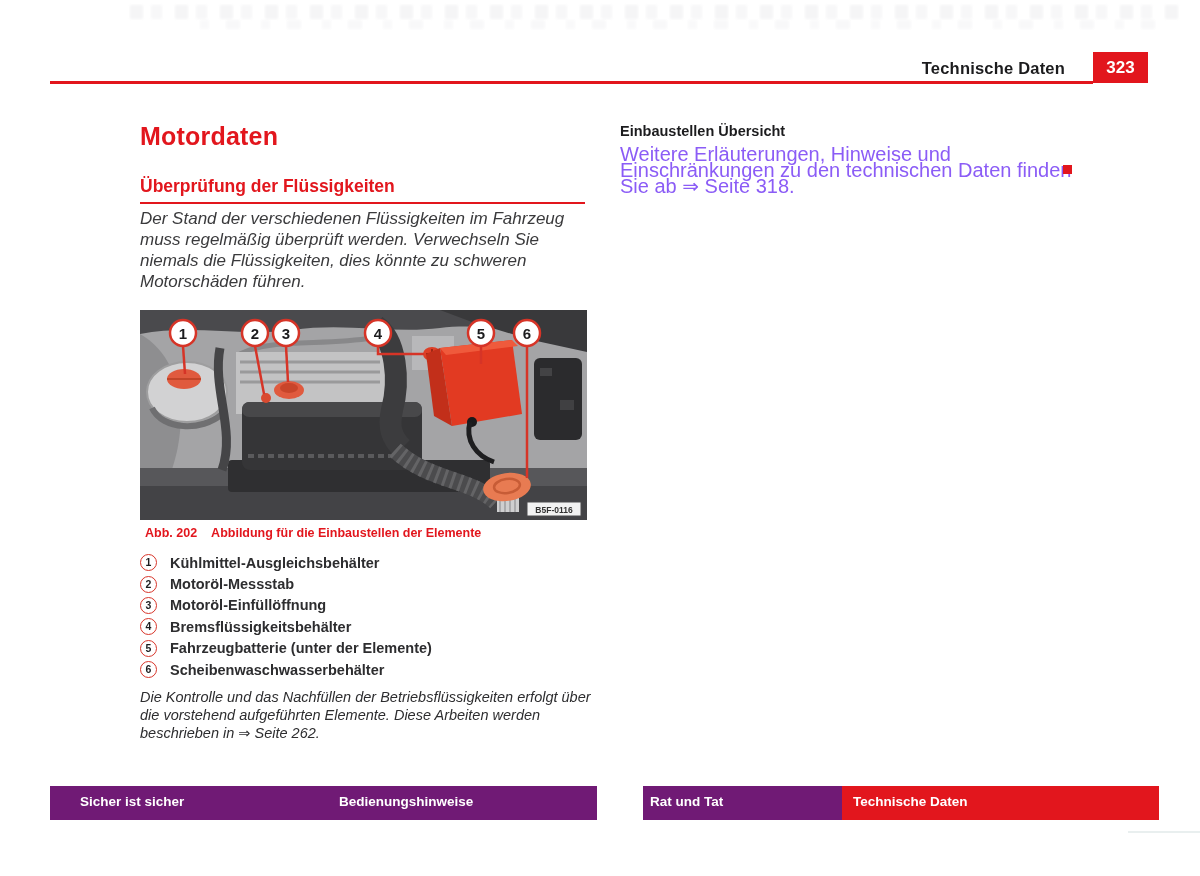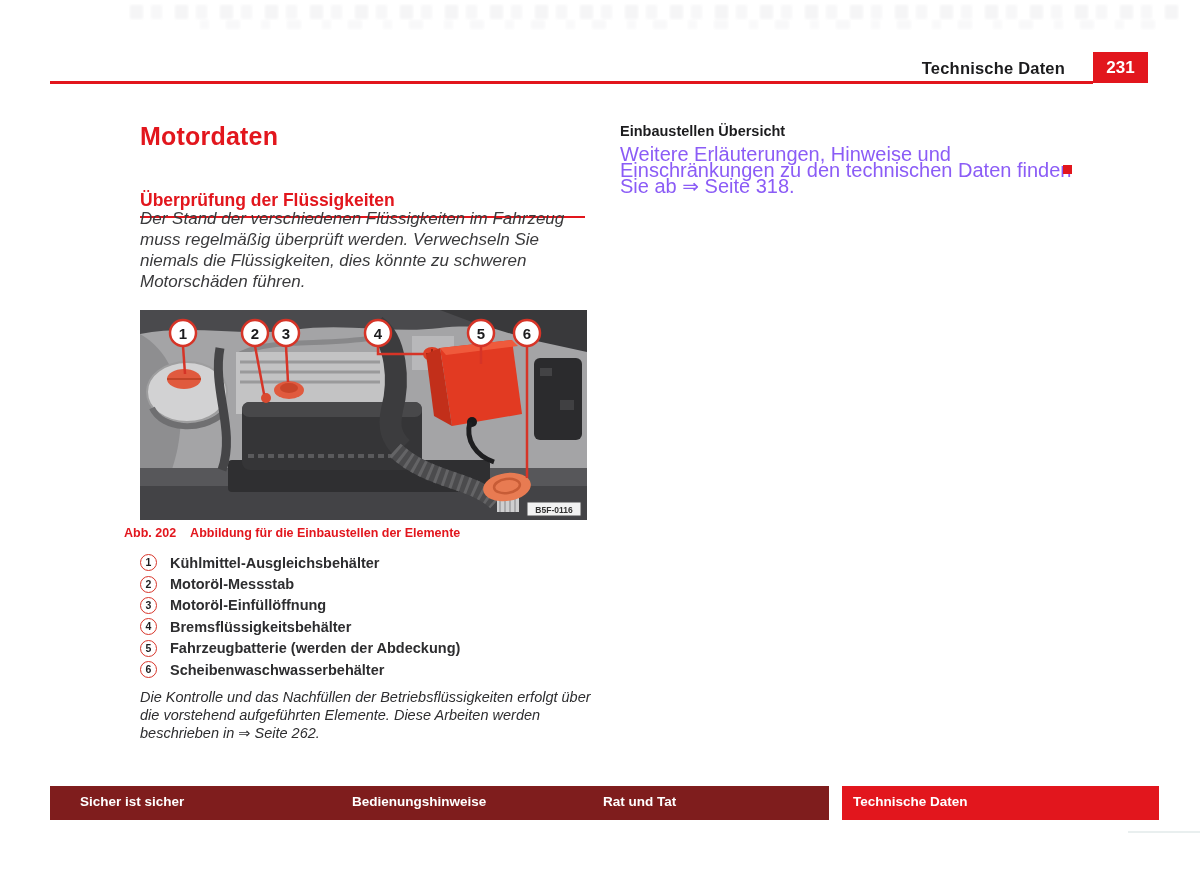--- a/index.html
+++ b/index.html
@@ -26,69 +26,69 @@
   .running-head{
     top:59px;right:135px;font-size:16.5px;font-weight:bold;color:#1c1c1e;letter-spacing:.2px;
   }
   .page-num-box{
     left:1093px;top:52px;width:55px;height:31px;background:#e2161d;
     color:#fff;font-size:17px;font-weight:bold;text-align:center;line-height:31px;
   }
   .head-rule{left:50px;top:81px;width:1043px;height:3px;background:#e2161d;}
   .h1{top:122px;left:140px;font-size:25px;font-weight:bold;color:#e2161d;letter-spacing:.2px;}
   .h2{
-    top:190px;left:140px;width:445px;font-size:17.5px;font-weight:bold;color:#e2161d;
+    top:176px;left:140px;width:445px;font-size:17.5px;font-weight:bold;color:#e2161d;
     padding-bottom:5px;border-bottom:2px solid #e2161d;
   }
   .intro{
     top:208px;left:140px;width:452px;font-size:17px;line-height:21px;
     font-style:italic;font-weight:500;color:#3a3a3c;
   }
   .figure-wrap{left:140px;top:310px;width:447px;height:210px;}
-  .caption{top:526px;left:124px;width:447px;font-size:12.5px;font-weight:bold;color:#e2161d;}
+  .caption{top:526px;left:145px;width:447px;font-size:12.5px;font-weight:bold;color:#e2161d;}
   .caption .cap-label{margin-right:14px;}
 
   .legend{left:140px;top:552px;width:447px;}
   .legend-item{display:flex;align-items:center;height:21.4px;}
   .num-circle{
     flex:0 0 auto;width:15px;height:15px;border:1.6px solid #d8352a;border-radius:50%;
     font-size:10.5px;font-weight:bold;color:#1c1c1e;text-align:center;line-height:14px;
     background:#fff;margin-right:13px;
   }
   .legend-label{font-size:14.5px;color:#2d2d2f;font-weight:bold;}
 
   .closing{top:689px;left:140px;width:452px;font-size:14.5px;line-height:17.8px;color:#2d2d2f;}
 
   
   .rc-head{top:123px;left:620px;width:452px;font-size:14.5px;font-weight:bold;color:#1c1c1e;}
   .rc-body{top:146px;left:620px;width:452px;font-size:20px;line-height:16px;color:#8b5cf6;}
   .end-marker{left:1063px;top:165px;width:9px;height:9px;background:#e2161d;}
 
   
   .ftab{
-    top:786px;height:34px;background:#7f1d1d;color:#fff;font-size:13.5px;font-weight:bold;
+    top:786px;height:34px;background:#701a75;color:#fff;font-size:13.5px;font-weight:bold;
     line-height:32px;white-space:nowrap;overflow:hidden;
   }
   .ftab.active{background:#e2161d;}
   .ftab1{left:50px;width:263px;padding-left:30px;}
-  .ftab2{left:343px;width:258px;padding-left:9px;}
-  .ftab3{left:596px;width:226px;padding-left:7px;}
+  .ftab2{left:330px;width:258px;padding-left:9px;}
+  .ftab3{left:643px;width:226px;padding-left:7px;}
   .ftab4{left:842px;width:306px;padding-left:11px;}
 
   svg text{font-family:"Liberation Sans","DejaVu Sans",sans-serif;}
 </style>
 </head>
 <body>
 
 <div class="abs scan-noise"></div>
 <div class="abs scan-noise2"></div>
 <div class="abs bottom-artifact"></div>
 
 <div class="abs running-head">Technische Daten</div>
-<div class="abs page-num-box">231</div>
+<div class="abs page-num-box">323</div>
 <div class="abs head-rule"></div>
 
 <h1 class="abs h1" style="margin:0;text-align:center;">Motordaten</h1>
 <h2 class="abs h2" style="margin:0;">Überprüfung der Flüssigkeiten</h2>
 <p class="abs intro" style="margin:0;">Der Stand der verschiedenen Flüssigkeiten im Fahrzeug muss regelmäßig überprüft werden. Verwechseln Sie niemals die Flüssigkeiten, dies könnte zu schweren Motorschäden führen.</p>
 
 <div class="abs figure-wrap">
   <svg viewBox="0 0 447 210" width="447" height="210">
 
     <rect width="447" height="210" fill="#a4a4a6"></rect>
@@ -203,21 +203,21 @@
   <div class="legend-item">
     <span class="num-circle">3</span>
     <span class="legend-label">Motoröl-Einfüllöffnung</span>
   </div>
   <div class="legend-item">
     <span class="num-circle">4</span>
     <span class="legend-label">Bremsflüssigkeitsbehälter</span>
   </div>
   <div class="legend-item">
     <span class="num-circle">5</span>
-    <span class="legend-label">Fahrzeugbatterie (werden der Abdeckung)</span>
+    <span class="legend-label">Fahrzeugbatterie (unter der Elemente)</span>
   </div>
   <div class="legend-item">
     <span class="num-circle">6</span>
     <span class="legend-label">Scheibenwaschwasserbehälter</span>
   </div>
 </div>
 
 <p class="abs closing" style="margin:0;font-style:italic;">Die Kontrolle und das Nachfüllen der Betriebsflüssigkeiten erfolgt über die vorstehend aufgeführten Elemente. Diese Arbeiten werden beschrieben in ⇒ Seite 262.</p>
 
 <div class="abs rc-head">Einbaustellen Übersicht</div>

